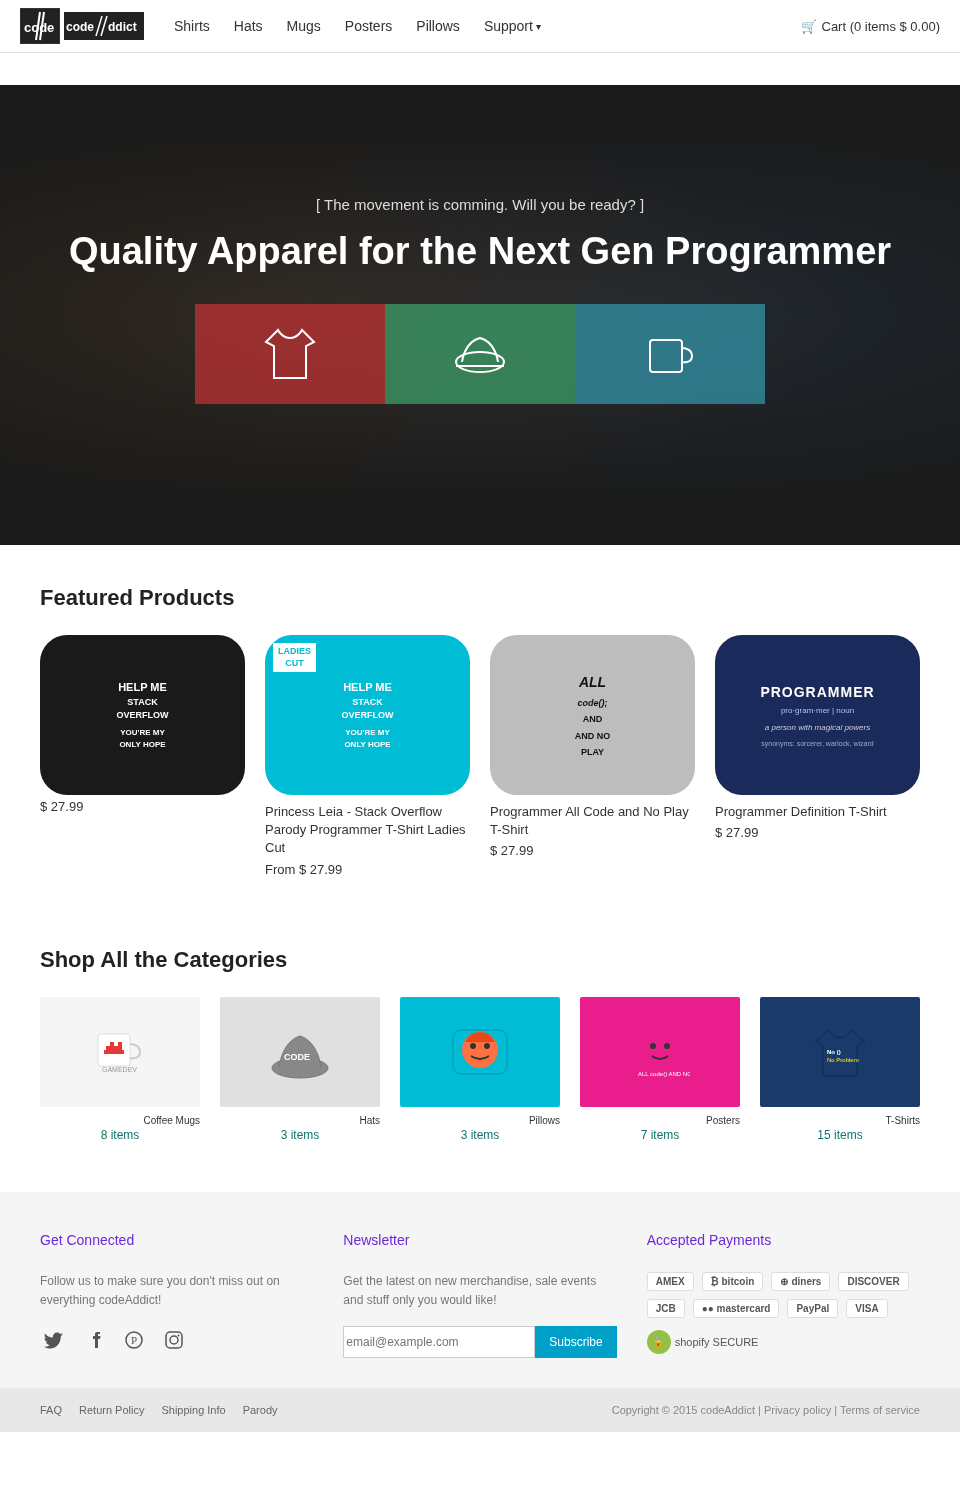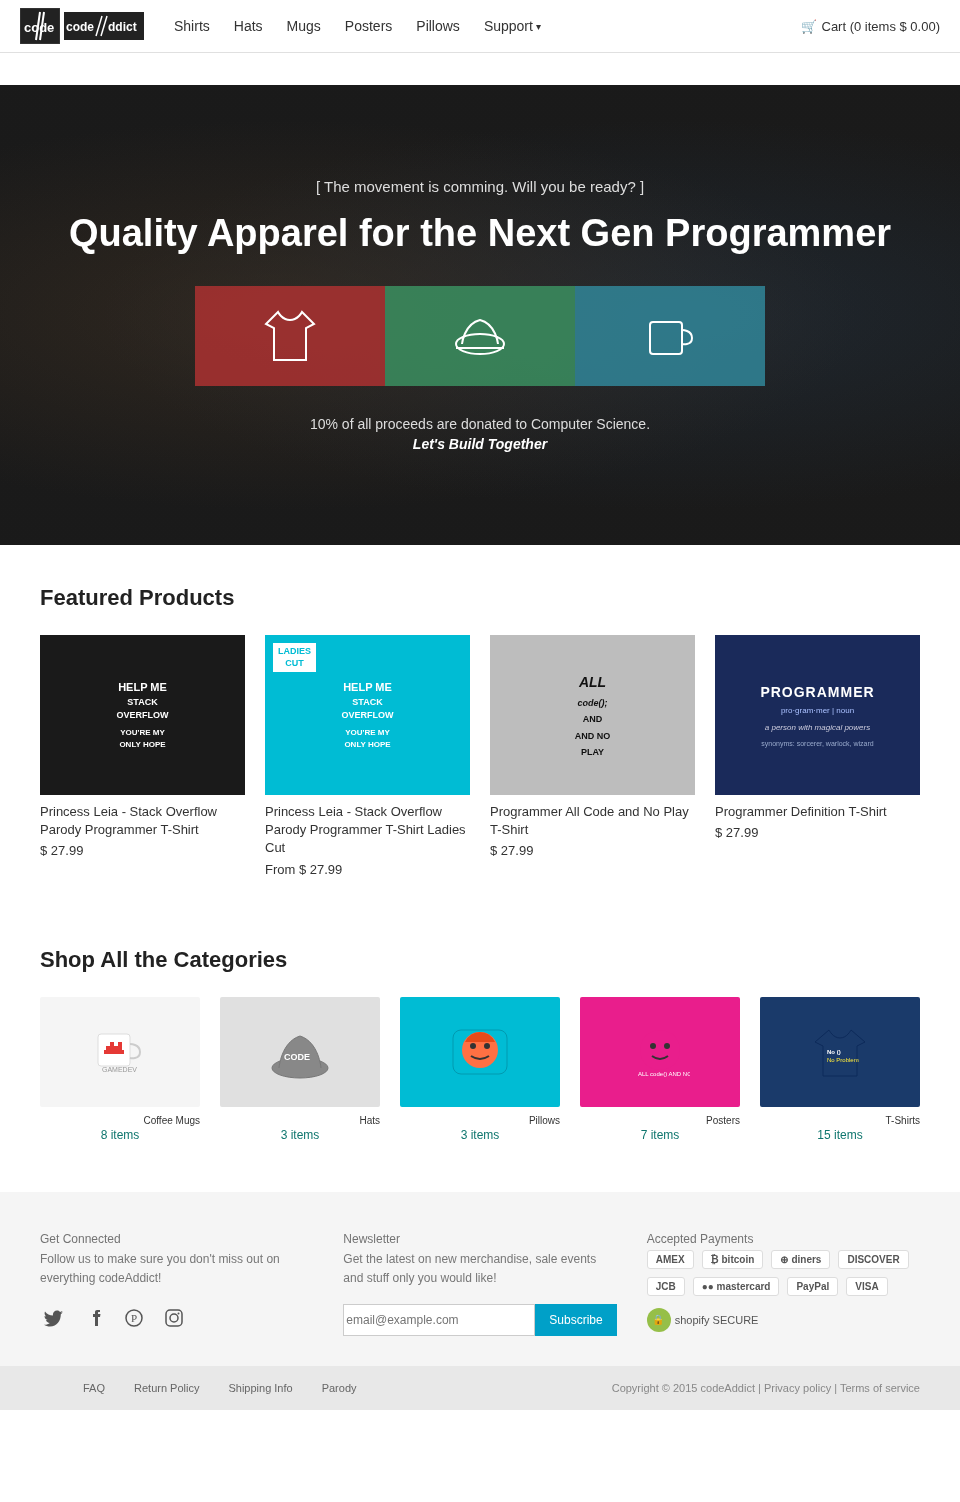--- a/index.html
+++ b/index.html
@@ -206,23 +206,23 @@
 
     
     .footer-main {
       background: #f5f5f5;
       padding: 40px 40px 30px;
       display: grid;
       grid-template-columns: 1fr 1fr 1fr;
       gap: 30px;
     }
     .footer-section-title {
-      font-size: 12px;
-      color: #737373;
-      margin-bottom: 4px;
+      font-size: 14px;
+      color: #6d28d9;
+      margin-bottom: 24px;
       font-weight: normal;
     }
     .footer-desc {
       font-size: 12px;
       color: #777;
       line-height: 1.6;
       margin-bottom: 16px;
     }
     .social-icons {
       display: flex;
@@ -304,38 +304,38 @@
       background: #e8e8e8;
       padding: 16px 40px;
       display: flex;
       justify-content: space-between;
       align-items: center;
       font-size: 11px;
       color: #666;
     }
     .footer-links {
       display: flex;
-      gap: 29px;
-      margin-left: 43px;
+      gap: 17px;
     }
     .footer-links a {
       color: #666;
       text-decoration: none;
     }
     .footer-copy {
       font-size: 11px;
       color: #888;
     }
 
     
     .p-img-wrap {
       width: 100%;
       height: 160px;
       position: relative;
       overflow: hidden;
+      border-radius: 27px;
     }
   </style>
 </head>
 <body>
 
 <header>
   <div class="logo">
     <svg class="logo-icon" viewBox="0 0 40 36" fill="none">
       <rect width="40" height="36" fill="#222"></rect>
       <text x="4" y="24" font-size="13" font-family="Arial" fill="white" font-weight="bold">code</text>
@@ -393,42 +393,37 @@
         </svg>
       </div>
 
       <div class="hero-cat teal">
         <svg viewBox="0 0 64 64" stroke="#fff" fill="none" stroke-width="2">
           <rect x="12" y="18" width="32" height="32" rx="3"></rect>
           <path d="M44,26 C44,26 54,26 54,34 C54,42 44,40 44,40"></path>
         </svg>
       </div>
     </div>
-    <p class="hero-donate">
-      <span>10% of all proceeds are donated to Computer Science.</span>
-      <span class="hero-donate-bold">Let's Build Together</span>
-    </p>
   </div>
 </section>
 
 <section class="featured">
   <h2 class="section-title">Featured Products</h2>
   <div class="products-grid">
 
     <div class="product-card">
       <div class="p-img-wrap img-p1" style="background:#1a1a1a; display:flex; align-items:center; justify-content:center; height:160px;">
         <div style="color:#fff; font-size:9px; text-align:center; padding:4px; font-weight:bold; line-height:1.5;">
           <div style="font-size:11px;">HELP ME</div>
           <div>STACK</div>
           <div>OVERFLOW</div>
           <div style="font-size:8px; margin-top:4px;">YOU'RE MY</div>
           <div style="font-size:8px;">ONLY HOPE</div>
         </div>
       </div>
-      <p class="product-title">Princess Leia - Stack Overflow Parody Programmer T-Shirt</p>
       <p class="product-price">$ 27.99</p>
     </div>
 
     <div class="product-card">
       <div class="p-img-wrap" style="background:#00bcd4; display:flex; align-items:center; justify-content:center; height:160px; position:relative;">
         <div class="product-badge" style="position:absolute; top:8px; left:8px; background:#fff; color:#00bcd4; font-size:9px; font-weight:bold; padding:3px 5px; line-height:1.3;">LADIES<br>CUT</div>
         <div style="color:#fff; font-size:9px; text-align:center; padding:4px; font-weight:bold; line-height:1.5;">
           <div style="font-size:11px;">HELP ME</div>
           <div>STACK</div>
           <div>OVERFLOW</div>

